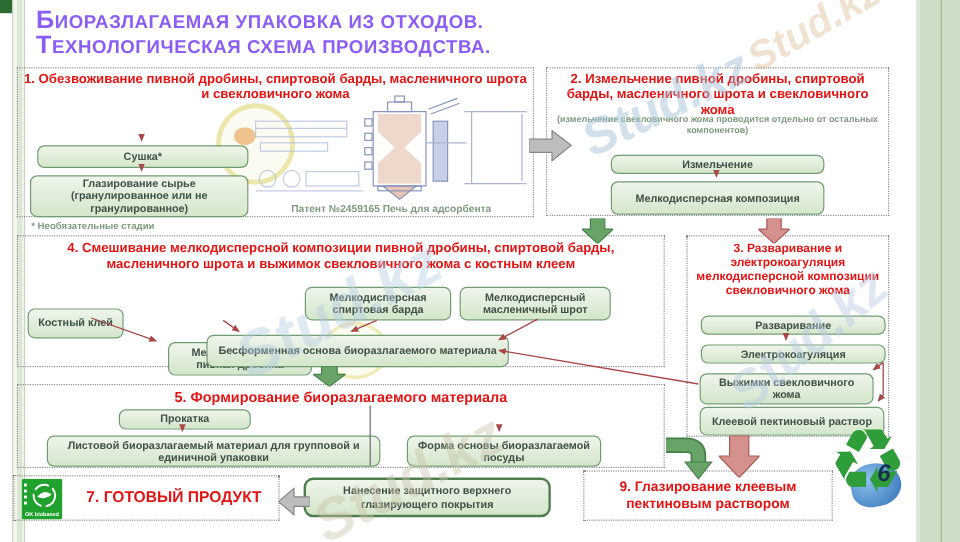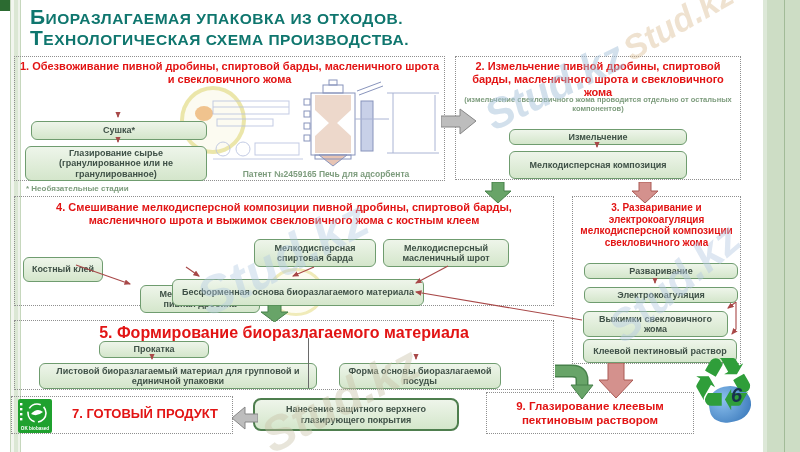--- a/index.html
+++ b/index.html
@@ -1,20 +1,20 @@
 <!DOCTYPE html>
 <html><head>
 <meta charset="utf-8">
 <style>
   html,body{margin:0;padding:0;background:#fff;}
   #slide{position:relative;width:800px;height:452px;background:#ffffff;overflow:hidden;
          font-family:"Liberation Sans",sans-serif;}
   .abs{position:absolute;box-sizing:border-box;}
   
-  .title-line{position:absolute;left:30px;color:#0f766e;font-weight:bold;font-size:15.5px;
+  .title-line{position:absolute;left:30px;color:#8b5cf6;font-weight:bold;font-size:15.5px;
               letter-spacing:.5px;text-transform:uppercase;white-space:nowrap;}
   .title-line::first-letter{font-size:21px;}
   
   .sec{position:absolute;box-sizing:border-box;border:1px dotted #8f8f8f;background:transparent;}
   .rhead{position:absolute;left:4px;right:4px;text-align:center;color:#e21414;font-weight:bold;
          font-size:11px;line-height:1.18;}
   .gnote{position:absolute;text-align:center;color:#7d9c7d;font-size:7.5px;line-height:1.25;font-weight:bold;}
   
   .gbox{position:absolute;box-sizing:border-box;background:linear-gradient(180deg,#eef5ea,#d4e6cb);
         border:1.4px solid #6f9c6f;border-radius:6px;display:flex;align-items:center;justify-content:center;
@@ -101,21 +101,21 @@
 
   <div class="sec content" style="left:572px;top:196px;width:169px;height:168px;">
     <div class="rhead" style="top:5px;left:3px;right:3px;font-size:10px;line-height:1.15;">3. Разваривание и электрокоагуляция мелкодисперсной композиции свекловичного жома</div>
     <div class="gbox" style="left:11px;top:66px;width:154px;height:16px;">Разваривание</div>
     <div class="gbox" style="left:11px;top:90px;width:154px;height:16px;">Электрокоагуляция</div>
     <div class="gbox" style="left:10px;top:114px;width:145px;height:26px;">Выжимки свекловичного жома</div>
     <div class="gbox" style="left:10px;top:142px;width:154px;height:24px;">Клеевой пектиновый раствор</div>
   </div>
 
   <div class="sec content" style="left:14px;top:320px;width:540px;height:70px;">
-    <div class="rhead" style="top:3px;font-size:16px;">5. Формирование биоразлагаемого материала</div>
+    <div class="rhead" style="top:3px;font-size:12px;">5. Формирование биоразлагаемого материала</div>
     <div class="gbox" style="left:84px;top:20px;width:110px;height:17px;">Прокатка</div>
     <div class="gbox" style="left:4px;top:42px;width:278px;height:26px;margin-left:20px;">Листовой биоразлагаемый материал для групповой и единичной упаковки</div>
     <div class="divider5" style="left:293px;top:17px;height:50px;"></div>
     <div class="gbox" style="left:324px;top:42px;width:162px;height:26px;">Форма основы биоразлагаемой посуды</div>
   </div>
 
   <div class="sec content" style="left:11px;top:396px;width:222px;height:38px;">
     <svg class="abs" style="left:6px;top:2px;" width="34" height="34" viewBox="0 0 34 34">
       <rect x="0" y="0" width="34" height="34" rx="2" fill="#1fa12e"></rect>
       <rect x="2" y="4" width="2.4" height="2.4" fill="#fff"></rect>

